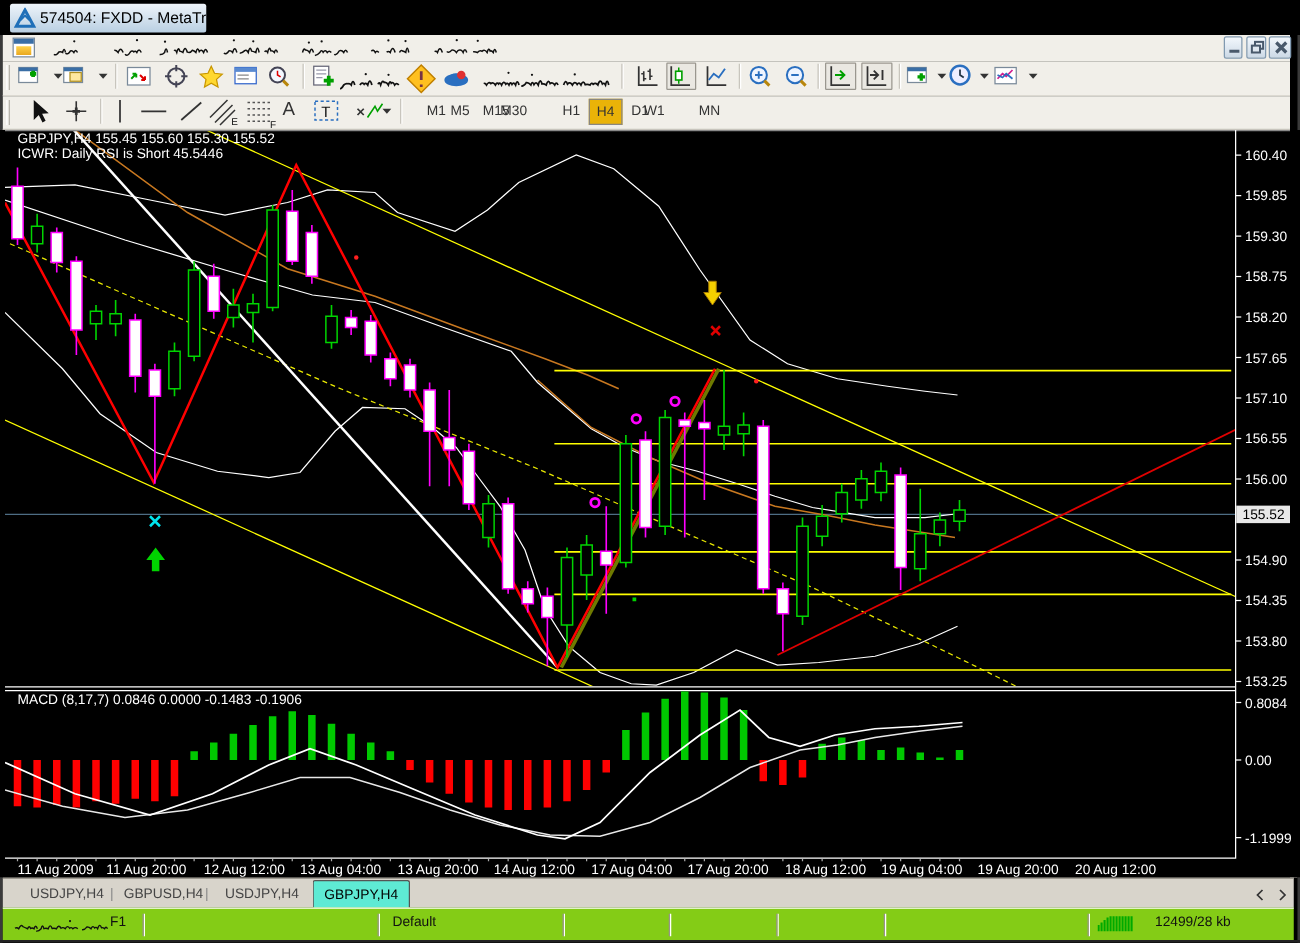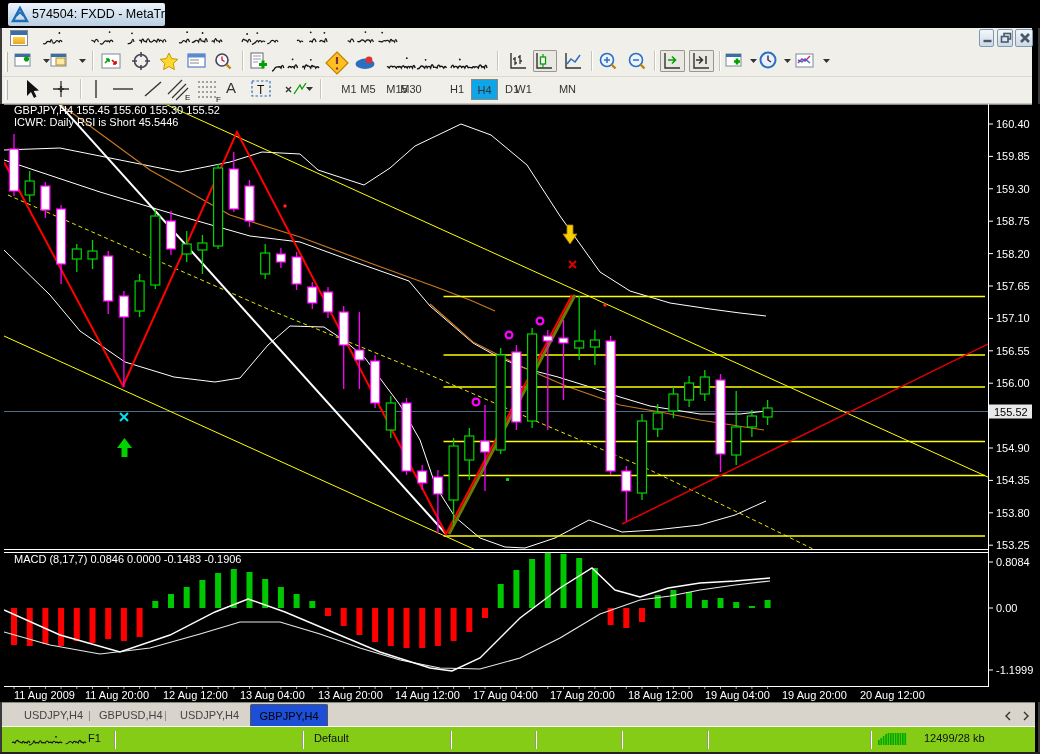--- a/index.html
+++ b/index.html
@@ -7,25 +7,25 @@
 #titleplate{position:absolute;left:8px;top:3px;width:157px;height:23px;background:linear-gradient(#eef4fa,#b9cfe2);border-radius:2px;overflow:hidden}
 #titletext{position:absolute;left:24px;top:4px;font-size:12.5px;color:#000;white-space:nowrap}
 #menubar{position:absolute;left:2px;top:28px;width:1030px;height:21px;background:#f1efe9}
 .winbtn{position:absolute;top:1px;height:18px;background:linear-gradient(#f2f7fc,#ccd9e6);border:1px solid #8099b0;border-radius:2px}
 #toolbar1{position:absolute;left:2px;top:49px;width:1030px;height:28px;background:#f1efe9;border-bottom:1px solid #dcd9d1}
 #toolbar2{position:absolute;left:2px;top:77px;width:1030px;height:27px;background:#f1efe9;border-bottom:1px solid #c8c5bd}
 .grip{position:absolute;top:3px;width:3px;height:20px;border-left:1px solid #fff;border-right:1px solid #b8b5ad}
 .tsep{position:absolute;top:2px;width:2px;height:20px;border-left:1px solid #c8c5bd;border-right:1px solid #fff}
 .pressed{position:absolute;background:#eae8e2;border:1px solid #9a978f;border-radius:1px}
 .tfbtn{position:absolute;top:2px;height:21px;font-size:11px;color:#333;text-align:center;line-height:21px}
-.tfsel{background:#0ea5e9;border:1px solid #8a877f}
+.tfsel{background:#eab308;border:1px solid #8a877f}
 #tabsrow{position:absolute;left:2px;top:702px;width:1033px;height:24px;background:#d8d4cb;border-top:1px solid #8a877f}
 .tabtxt{position:absolute;top:6px;font-size:11px;color:#444}
 .tabsep{position:absolute;top:6px;font-size:11px;color:#888}
-#activetab{position:absolute;left:248px;top:1px;width:78px;height:23px;background:#1d4ed8;border:1px solid #555;border-bottom:none;font-size:11px;color:#000;text-align:center;line-height:22px;border-radius:2px 2px 0 0}
+#activetab{position:absolute;left:248px;top:1px;width:78px;height:23px;background:#5eead4;border:1px solid #555;border-bottom:none;font-size:11px;color:#000;text-align:center;line-height:22px;border-radius:2px 2px 0 0}
 #statusbar{position:absolute;left:2px;top:726px;width:1033px;height:26px;background:#84cc16;border-top:1px solid #fff;font-size:11px;color:#111}
 .sgroove{position:absolute;top:4px;width:2px;height:18px;border-left:1px solid #98948a;border-right:1px solid #fff}
 #framebottom{position:absolute;left:0;top:752px;width:1040px;height:2px;background:#222}
 #frameleft{position:absolute;left:0;top:28px;width:2px;height:726px;background:#3a3a3a}
 #frameright{position:absolute;left:1038px;top:28px;width:2px;height:726px;background:#3a3a3a}
 #axstrip{position:absolute;left:1032px;top:104px;width:6px;height:598px;background:#d8d4cb}
 </style></head>
 <body>
 <div id="win">
 

